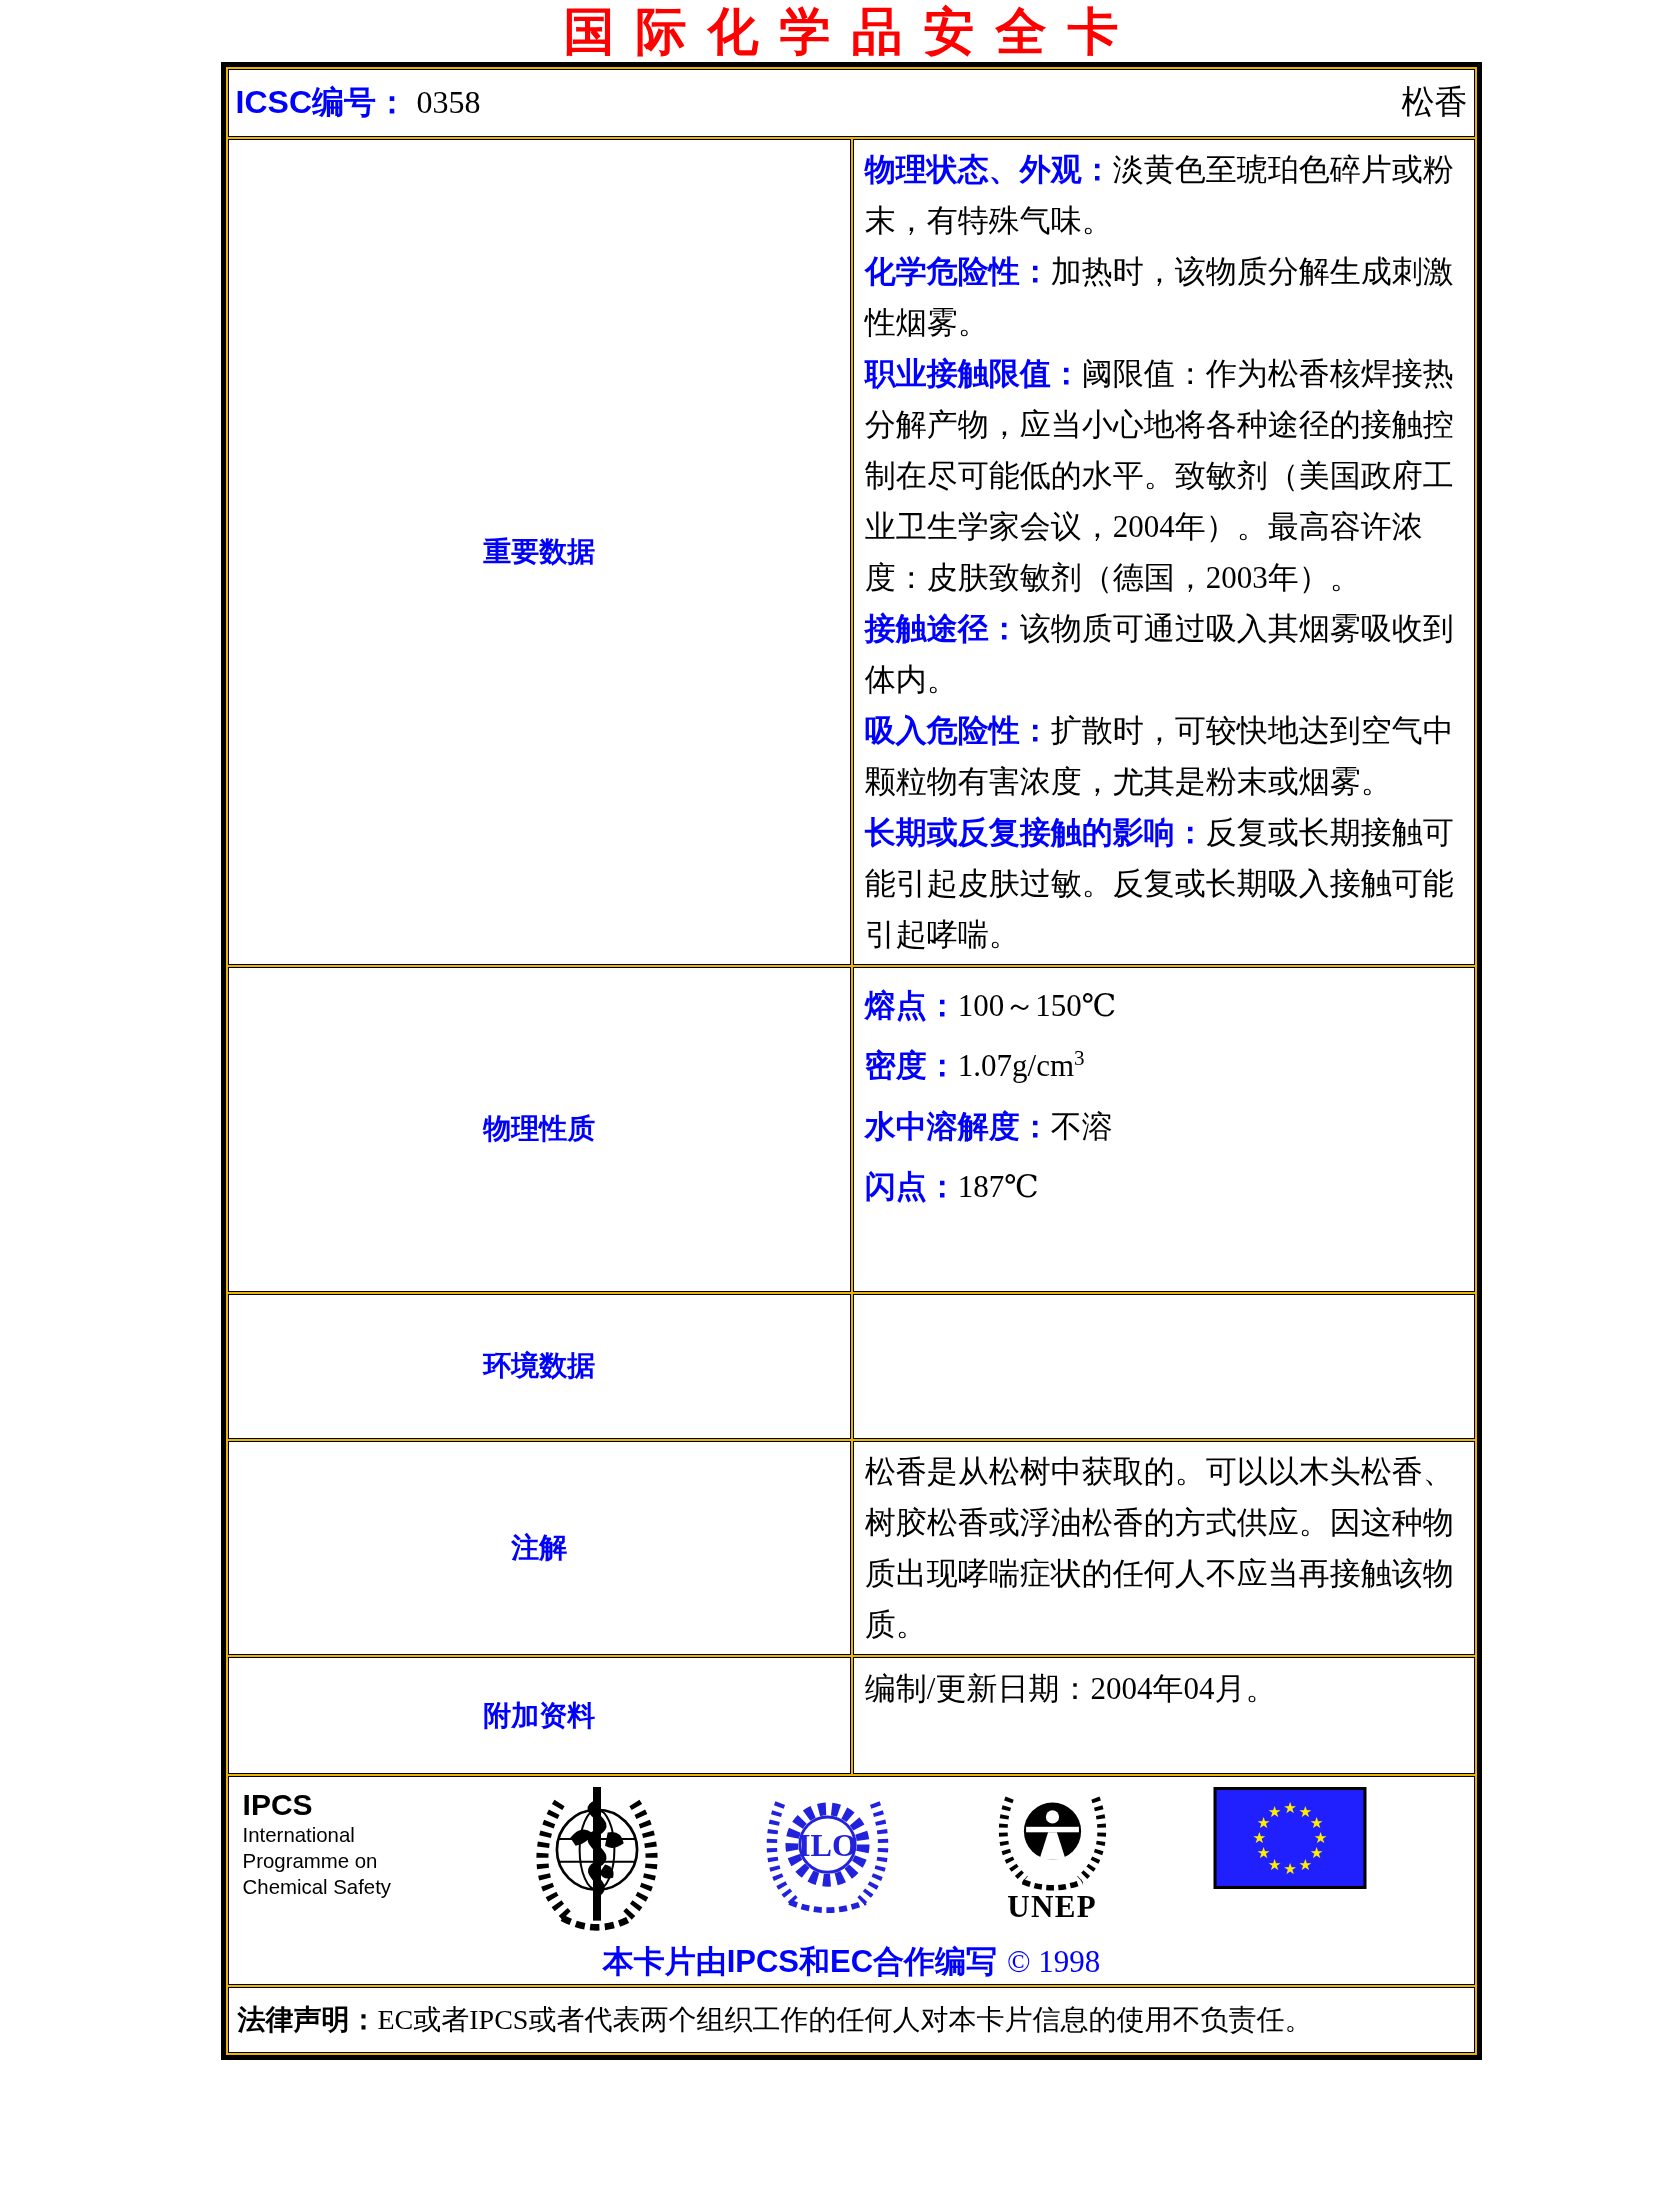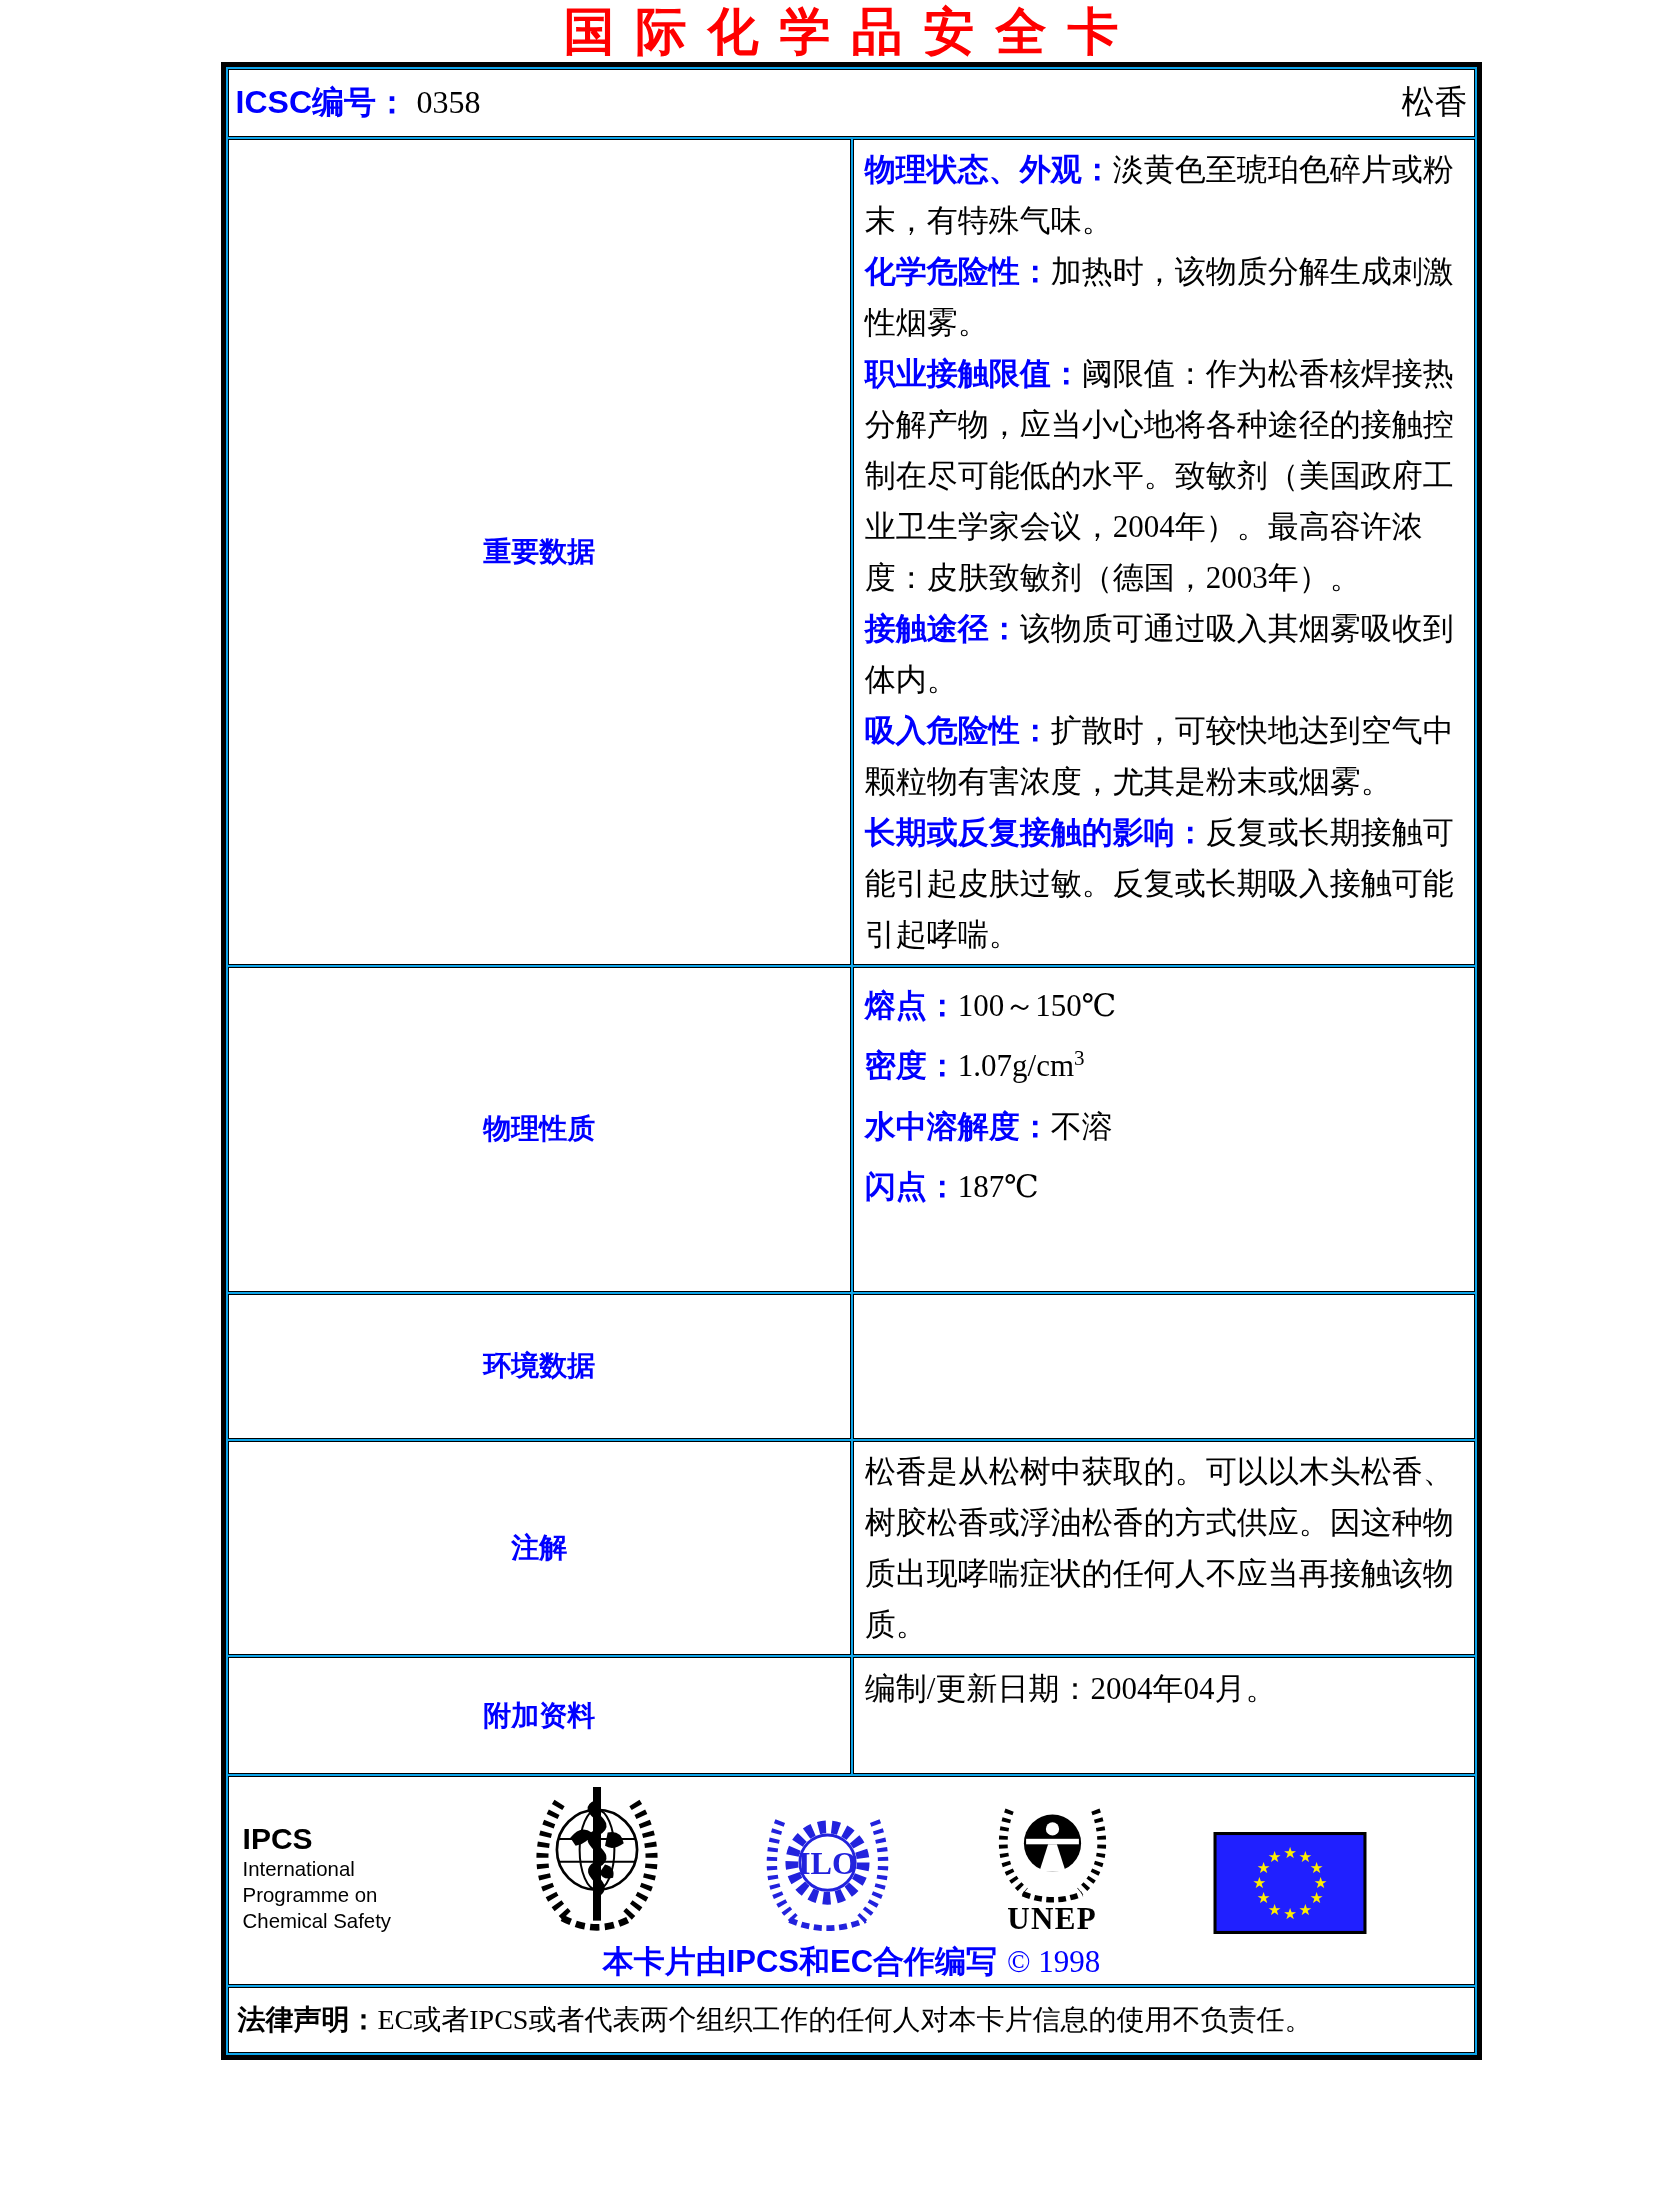--- a/index.html
+++ b/index.html
@@ -3,36 +3,36 @@
 <meta charset="utf-8">
 <style>
   html,body{margin:0;padding:0;background:#fff;}
   .page{width:1668px;height:2205px;background:#fff;position:relative;overflow:hidden;
         font-family:"Liberation Serif","DejaVu Serif",serif;color:#000;margin-left:11px;}
   .doc{width:1261px;margin-left:210px;}
   .title{margin-top:4.2px;height:56px;text-align:center;color:#FF0000;
          font-family:"Liberation Sans","DejaVu Sans",sans-serif;
          font-weight:bold;font-size:51px;letter-spacing:21px;line-height:56px;}
   table.card{border-collapse:separate;border-spacing:2.1px;border:5.6px solid #000;
-             width:1261px;margin-top:1.4px;background:#0ea5e9;table-layout:fixed;}
+             width:1261px;margin-top:1.4px;background:#eab308;table-layout:fixed;}
   table.card td{border:1.4px solid #000;background:#fff;box-sizing:border-box;}
   td.seclabel{width:173px;text-align:center;vertical-align:middle;
               color:#0000FF;font-weight:bold;font-size:28px;
               font-family:"Liberation Sans","DejaVu Sans",sans-serif;}
   td.content{vertical-align:top;padding:4.2px 11.3px;font-size:31px;line-height:51px;}
   td.content p{margin:0;}
   .blbl{color:#0000FF;font-weight:bold;
         font-family:"Liberation Sans","DejaVu Sans",sans-serif;}
   .hdr{display:flex;justify-content:space-between;align-items:center;
        padding:0 5.6px;font-size:32px;}
   .hdr .num{margin-left:8.5px;}
   sup{font-size:21px;}
   .phys p{line-height:52px;}
   .logorow{padding:8.5px 7px 0 7px;}
-  .logos{display:flex;align-items:flex-end;justify-content:space-between;
+  .logos{display:flex;align-items:flex-start;justify-content:space-between;
          padding-right:99px;padding-left:5.6px;}
   .ipcsblock{width:187px;font-family:"Liberation Sans","DejaVu Sans",sans-serif;}
   .ipcsblock .big{font-weight:bold;font-size:30px;line-height:35px;}
   .ipcsblock .ln{font-size:20.4px;line-height:26px;}
   .unepwrap{text-align:center;}
   .uneptext{font-family:"Liberation Serif","DejaVu Serif",serif;font-weight:bold;
             font-size:31px;letter-spacing:1.4px;line-height:31px;margin-top:-4.2px;}
   .caption{text-align:center;margin-top:7px;font-size:31px;color:#0000FF;}
   .caption .main{font-weight:bold;font-family:"Liberation Sans","DejaVu Sans",sans-serif;}
   .caption .year{font-weight:normal;margin-left:10px;}

